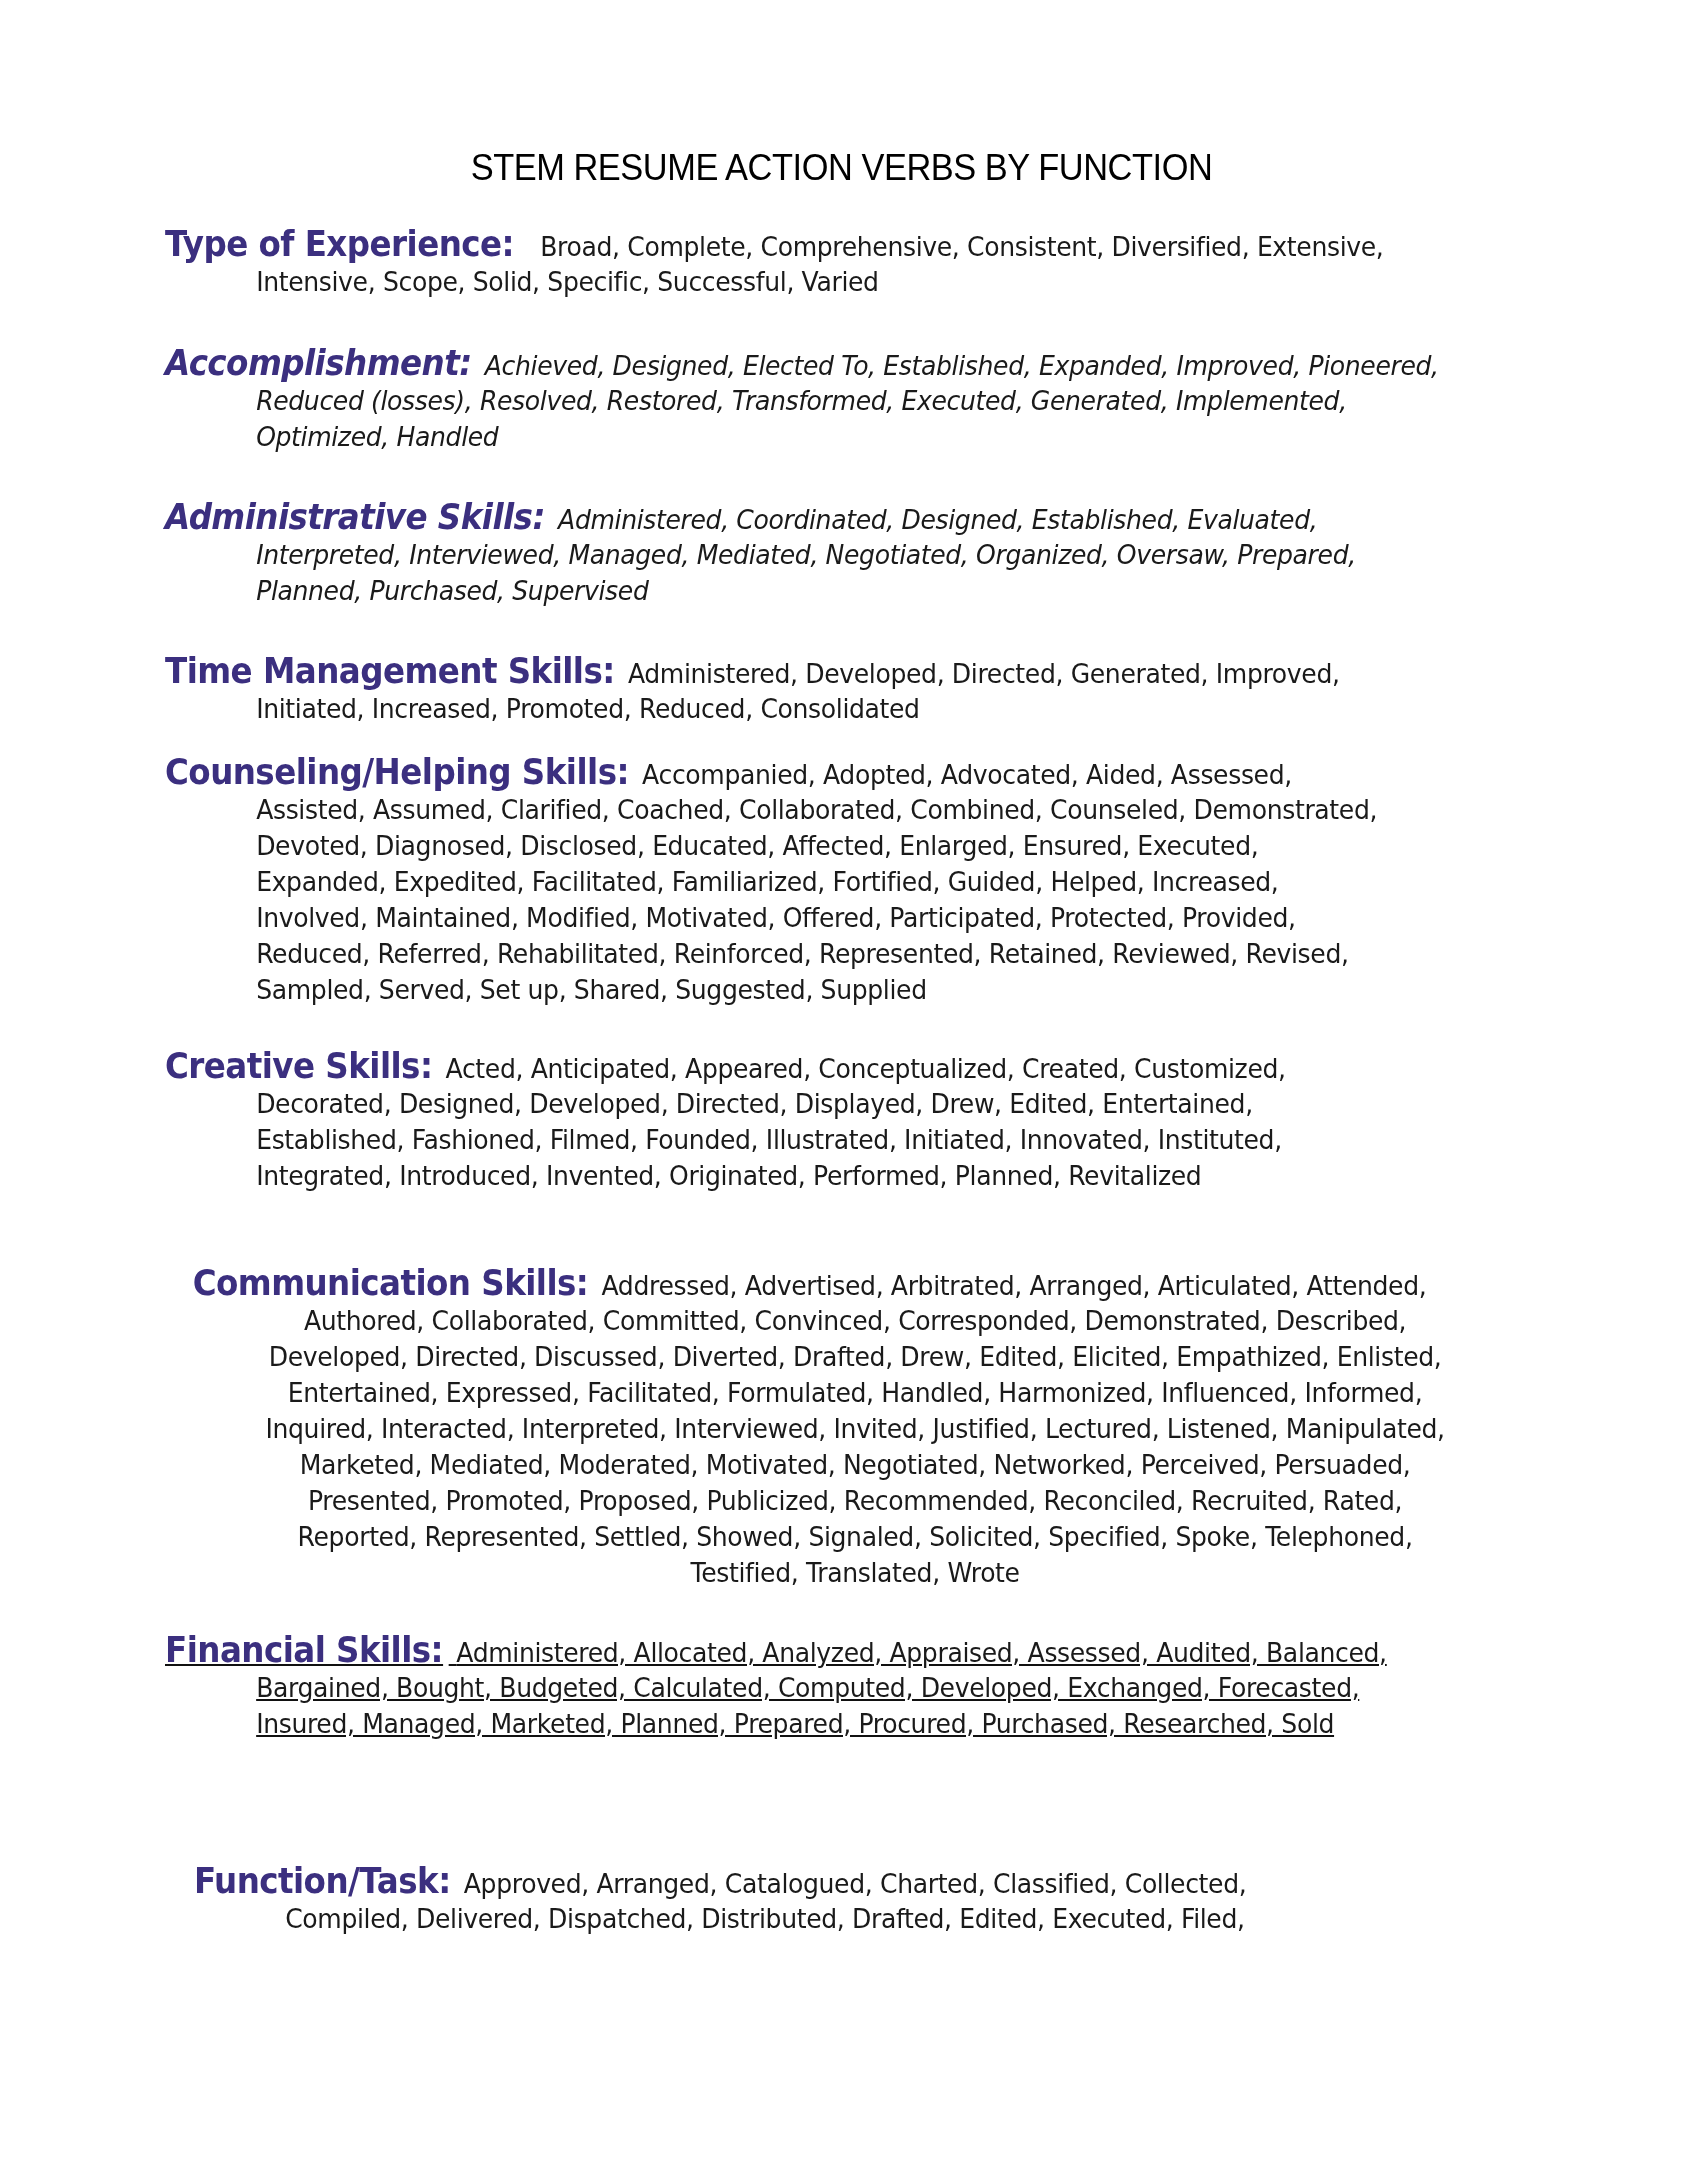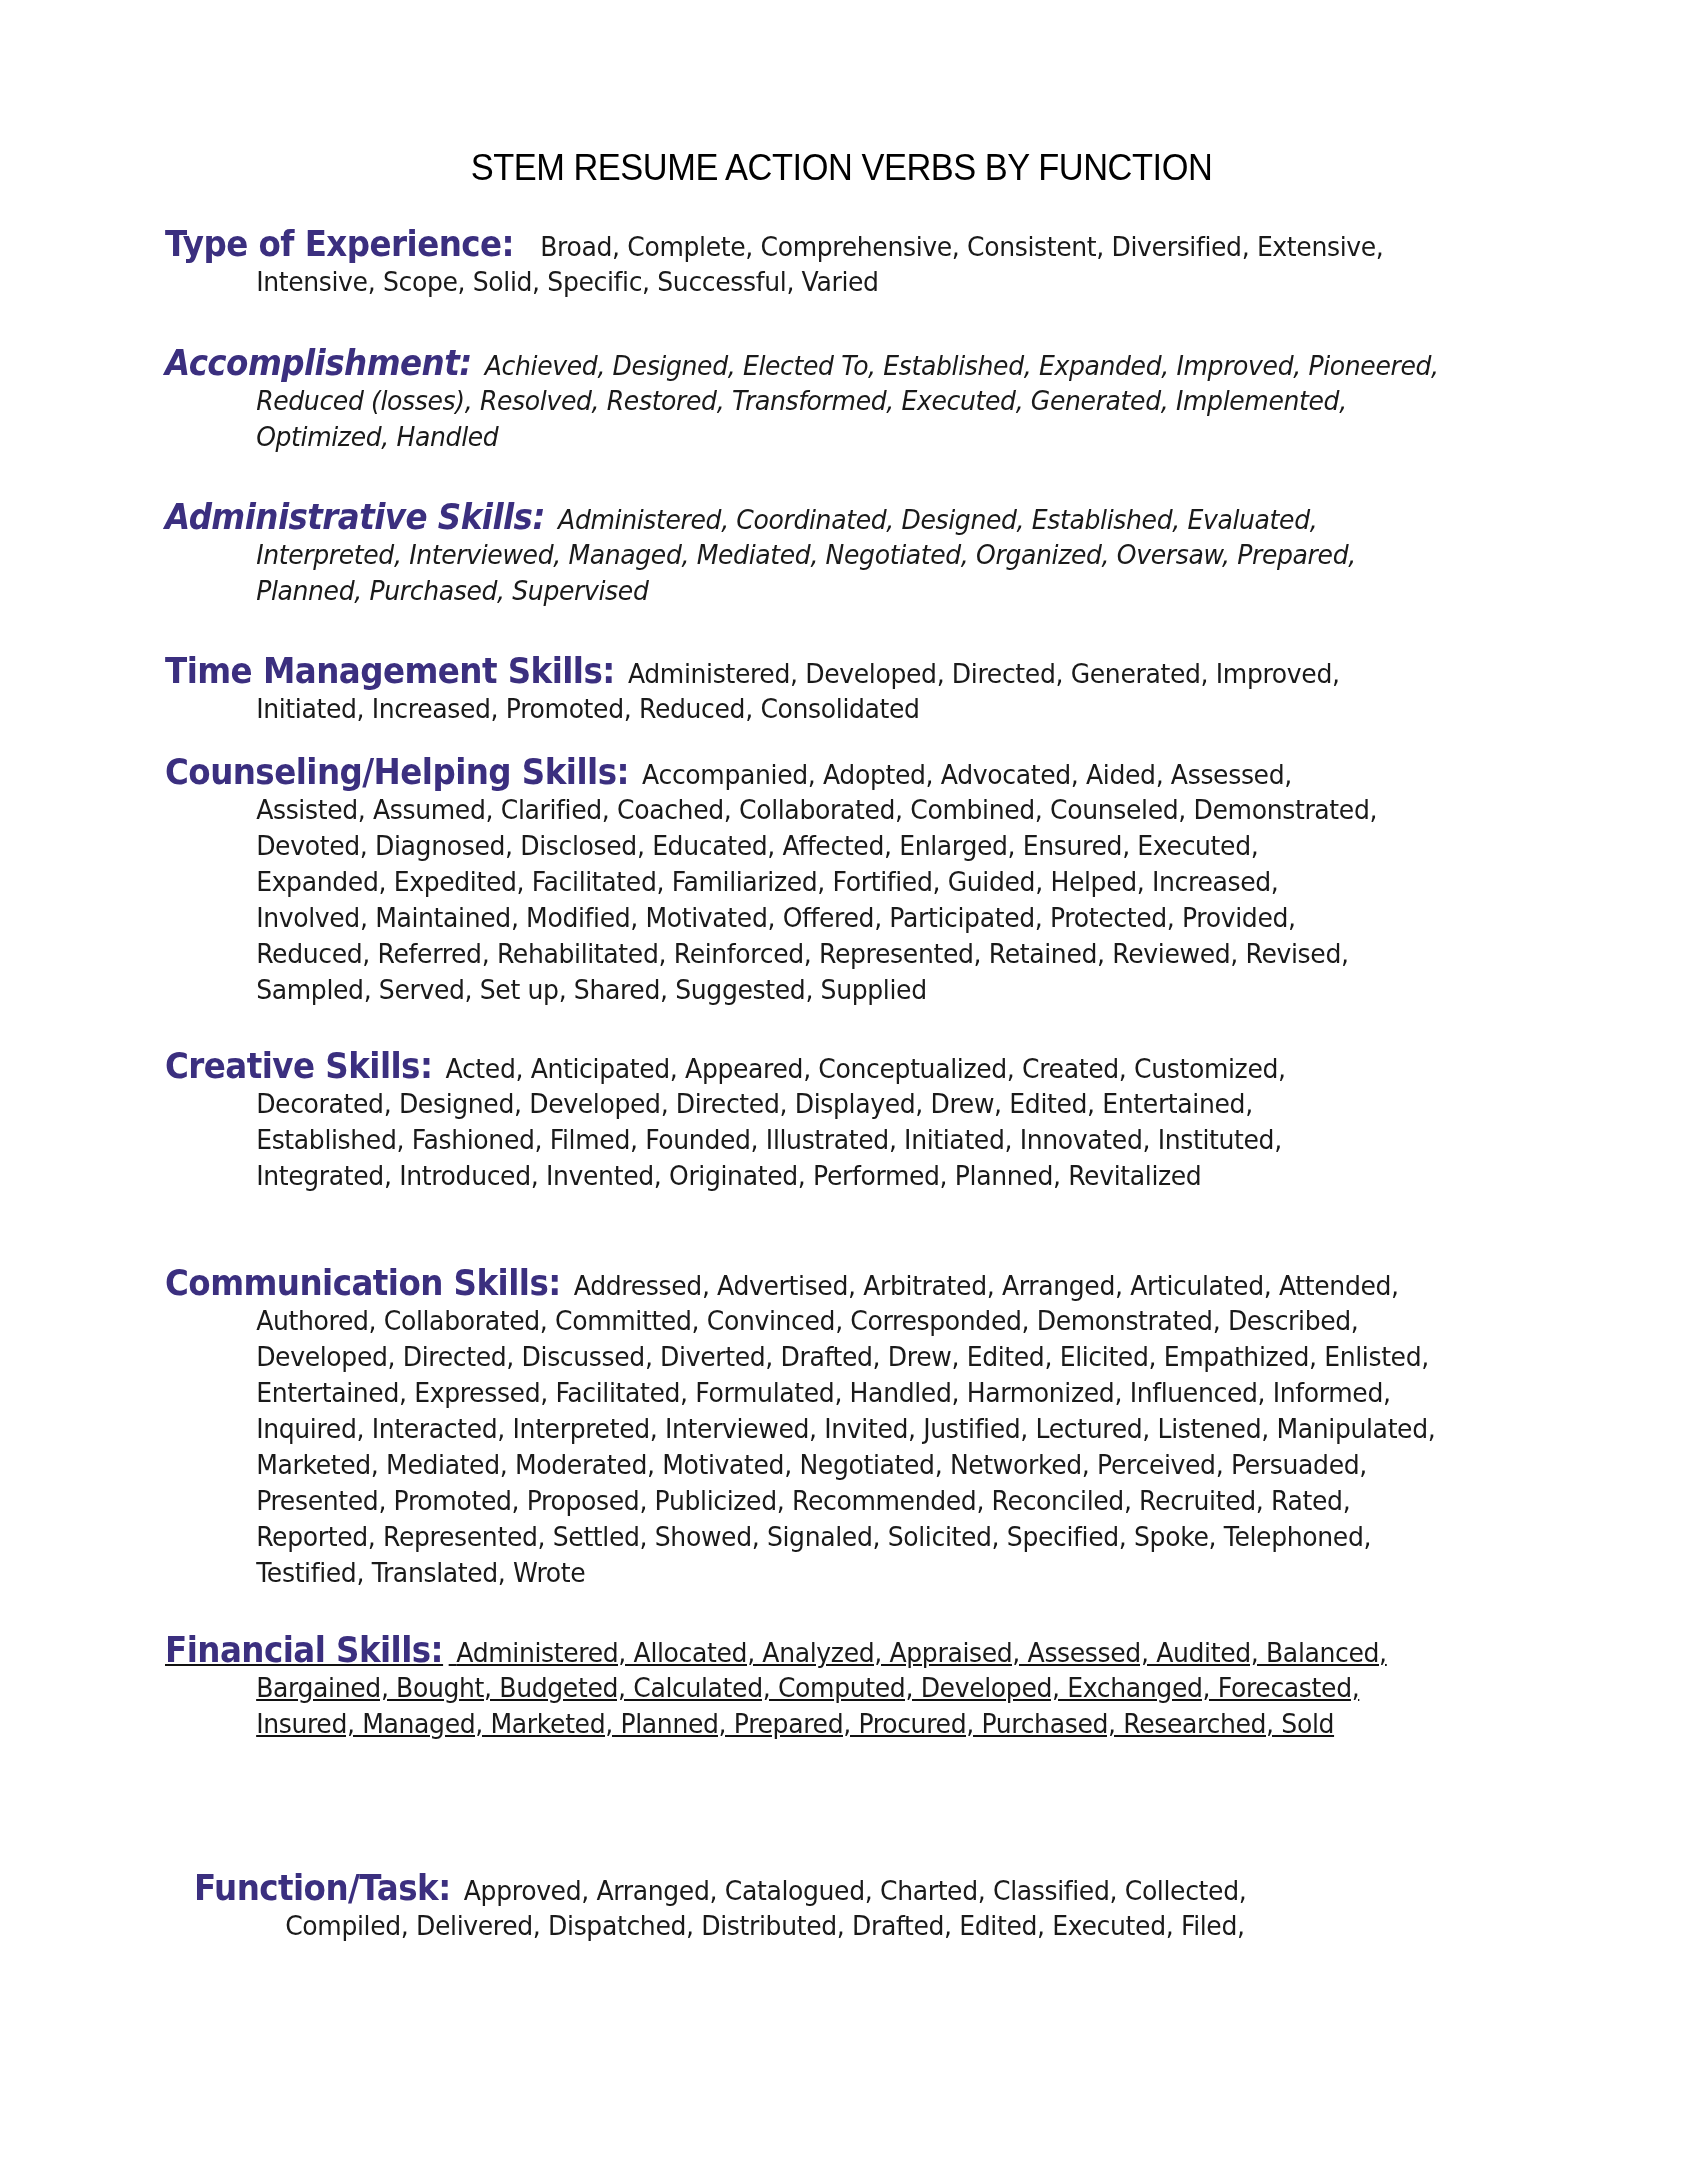--- a/index.html
+++ b/index.html
@@ -120,21 +120,21 @@
   <div class="section" style="top:1046px;">
     <div class="line first">
       <span class="heading">Creative Skills:</span>
       <span class="verbs">Acted, Anticipated, Appeared, Conceptualized, Created, Customized,</span>
     </div>
     <div class="line cont">Decorated, Designed, Developed, Directed, Displayed, Drew, Edited, Entertained,</div>
     <div class="line cont">Established, Fashioned, Filmed, Founded, Illustrated, Initiated, Innovated, Instituted,</div>
     <div class="line cont">Integrated, Introduced, Invented, Originated, Performed, Planned, Revitalized</div>
   </div>
 
-  <div class="section" style="top:1263px;">
+  <div class="section" style="top:1263px;text-align:center;">
     <div class="line first">
       <span class="heading">Communication Skills:</span>
       <span class="verbs">Addressed, Advertised, Arbitrated, Arranged, Articulated, Attended,</span>
     </div>
     <div class="line cont">Authored, Collaborated, Committed, Convinced, Corresponded, Demonstrated, Described,</div>
     <div class="line cont">Developed, Directed, Discussed, Diverted, Drafted, Drew, Edited, Elicited, Empathized, Enlisted,</div>
     <div class="line cont">Entertained, Expressed, Facilitated, Formulated, Handled, Harmonized, Influenced, Informed,</div>
     <div class="line cont">Inquired, Interacted, Interpreted, Interviewed, Invited, Justified, Lectured, Listened, Manipulated,</div>
     <div class="line cont">Marketed, Mediated, Moderated, Motivated, Negotiated, Networked, Perceived, Persuaded,</div>
     <div class="line cont">Presented, Promoted, Proposed, Publicized, Recommended, Reconciled, Recruited, Rated,</div>
@@ -144,21 +144,21 @@
 
   <div class="section" style="top:1630px;text-decoration:underline;">
     <div class="line first">
       <span class="heading">Financial Skills:</span>
       <span class="verbs">Administered, Allocated, Analyzed, Appraised, Assessed, Audited, Balanced,</span>
     </div>
     <div class="line cont">Bargained, Bought, Budgeted, Calculated, Computed, Developed, Exchanged, Forecasted,</div>
     <div class="line cont">Insured, Managed, Marketed, Planned, Prepared, Procured, Purchased, Researched, Sold</div>
   </div>
 
-  <div class="section" style="top:1861px; left:194px;margin-top:7px;">
+  <div class="section" style="top:1861px; left:194px;">
     <div class="line first">
       <span class="heading">Function/Task:</span>
       <span class="verbs">Approved, Arranged, Catalogued, Charted, Classified, Collected,</span>
     </div>
     <div class="line cont">Compiled, Delivered, Dispatched, Distributed, Drafted, Edited, Executed, Filed,</div>
   </div>
 
 </div>
 
 

